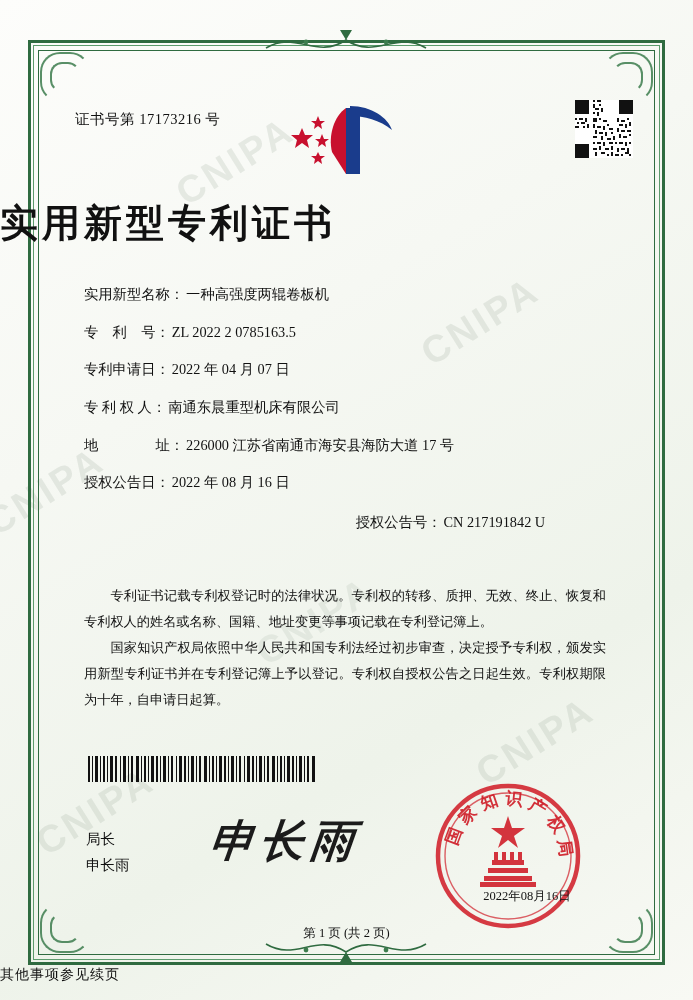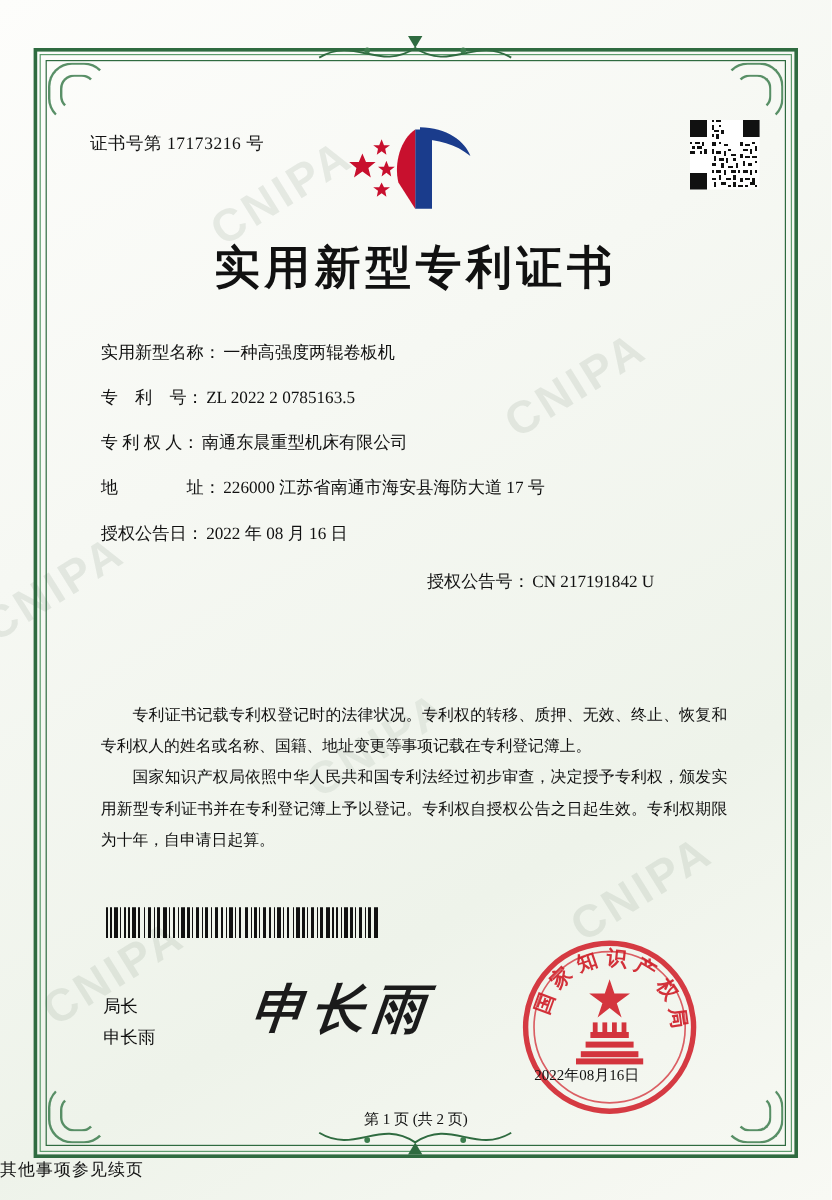--- a/index.html
+++ b/index.html
@@ -117,21 +117,21 @@
   }
   .qr {
     position: absolute;
     right: 60px; top: 100px;
     width: 58px; height: 58px;
   }
 
   .title {
     position: absolute;
     left: 0; right: 0; top: 198px;
-    text-align: center;
+    text-align: left;
     font-size: 38px;
     font-weight: bold;
     letter-spacing: 4px;
     color: #111;
     font-family: Liberation Serif, serif;
   }
 
   
   .fields {
     position: absolute;
@@ -194,21 +194,21 @@
   }
 
   
   .seal {
     position: absolute;
     left: 432px; top: 780px;
     width: 152px; height: 152px;
   }
   .seal-date {
     position: absolute;
-    left: 419px; top: 888px;
+    left: 457px; top: 888px;
     width: 140px;
     text-align: center;
     font-size: 12.5px;
     color: #111;
   }
 
   .page-no {
     position: absolute;
     left: 0; right: 0; top: 925px;
     text-align: center;
@@ -352,20 +352,24 @@
   <div class="fields">
     <div class="row">
       <span class="lbl">实用新型名称：</span>
       <span class="val">一种高强度两辊卷板机</span>
     </div>
     <div class="row">
       <span class="lbl">专　利　号：</span>
       <span class="val">ZL 2022 2 0785163.5</span>
     </div>
     <div class="row">
+      <span class="lbl">专利申请日：</span>
+      <span class="val">2022 年 04 月 07 日</span>
+    </div>
+    <div class="row">
       <span class="lbl">专 利 权 人：</span>
       <span class="val">南通东晨重型机床有限公司</span>
     </div>
     <div class="row">
       <span class="lbl">地　　　　址：</span>
       <span class="val">226000 江苏省南通市海安县海防大道 17 号</span>
     </div>
     <div class="row row-split">
       <span class="seg1">
         <span class="lbl">授权公告日：</span><span class="val">2022 年 08 月 16 日</span>

